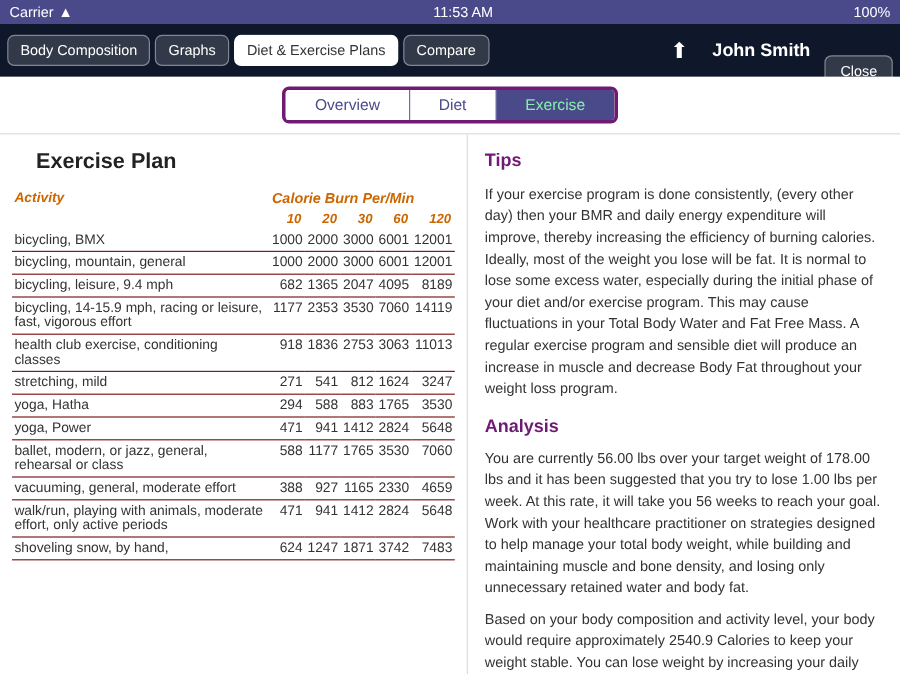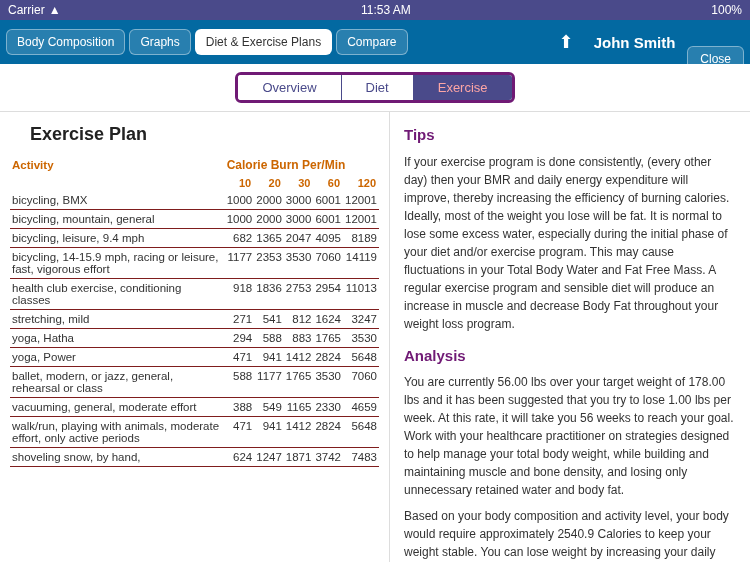--- a/index.html
+++ b/index.html
@@ -20,21 +20,21 @@
       display: flex;
       justify-content: space-between;
       align-items: center;
       padding: 2px 8px;
       height: 20px;
     }
     .status-bar-left, .status-bar-right { display: flex; align-items: flex-end; gap: 4px; }
 
     
     .nav-bar {
-      background: #0369a1;
+      background: #0f172a;
       display: flex;
       align-items: center;
       padding: 4px 6px;
       gap: 4px;
       height: 44px;
     }
     .nav-tab {
       background: rgba(255,255,255,0.15);
       color: white;
       border: 1px solid rgba(255,255,255,0.4);
@@ -94,21 +94,21 @@
       font-size: 13px;
       cursor: pointer;
       background: white;
       color: #4a4a8a;
       border: none;
       border-right: 1px solid #4a4a8a;
     }
     .sub-tab:last-child { border-right: none; }
     .sub-tab.active {
       background: #4a4a8a;
-      color: #fca5a5;
+      color: #86efac;
     }
 
     
     .main-content {
       display: flex;
       height: calc(562px - 20px - 44px - 42px);
       overflow: hidden;
     }
 
     
@@ -130,20 +130,21 @@
     .activity-table {
       width: 100%;
       border-collapse: collapse;
       font-size: 11.5px;
     }
     .activity-table th {
       text-align: left;
       padding: 3px 2px;
       color: #cc6600;
       font-weight: bold;
+      font-style: italic;
     }
     .calorie-header {
       text-align: center;
       color: #cc6600;
       font-weight: bold;
       font-size: 12px;
     }
     .activity-table .col-header-row th {
       color: #cc6600;
       font-size: 11px;
@@ -275,21 +276,21 @@
             <td class="num">2353</td>
             <td class="num">3530</td>
             <td class="num">7060</td>
             <td class="num">14119</td>
           </tr>
           <tr>
             <td class="activity-name">health club exercise, conditioning classes</td>
             <td class="num">918</td>
             <td class="num">1836</td>
             <td class="num">2753</td>
-            <td class="num">2954</td>
+            <td class="num">3063</td>
             <td class="num">11013</td>
           </tr>
           <tr>
             <td class="activity-name">stretching, mild</td>
             <td class="num">271</td>
             <td class="num">541</td>
             <td class="num">812</td>
             <td class="num">1624</td>
             <td class="num">3247</td>
           </tr>
@@ -313,21 +314,21 @@
             <td class="activity-name">ballet, modern, or jazz, general, rehearsal or class</td>
             <td class="num">588</td>
             <td class="num">1177</td>
             <td class="num">1765</td>
             <td class="num">3530</td>
             <td class="num">7060</td>
           </tr>
           <tr>
             <td class="activity-name">vacuuming, general, moderate effort</td>
             <td class="num">388</td>
-            <td class="num">549</td>
+            <td class="num">927</td>
             <td class="num">1165</td>
             <td class="num">2330</td>
             <td class="num">4659</td>
           </tr>
           <tr>
             <td class="activity-name">walk/run, playing with animals, moderate effort, only active periods</td>
             <td class="num">471</td>
             <td class="num">941</td>
             <td class="num">1412</td>
             <td class="num">2824</td>

